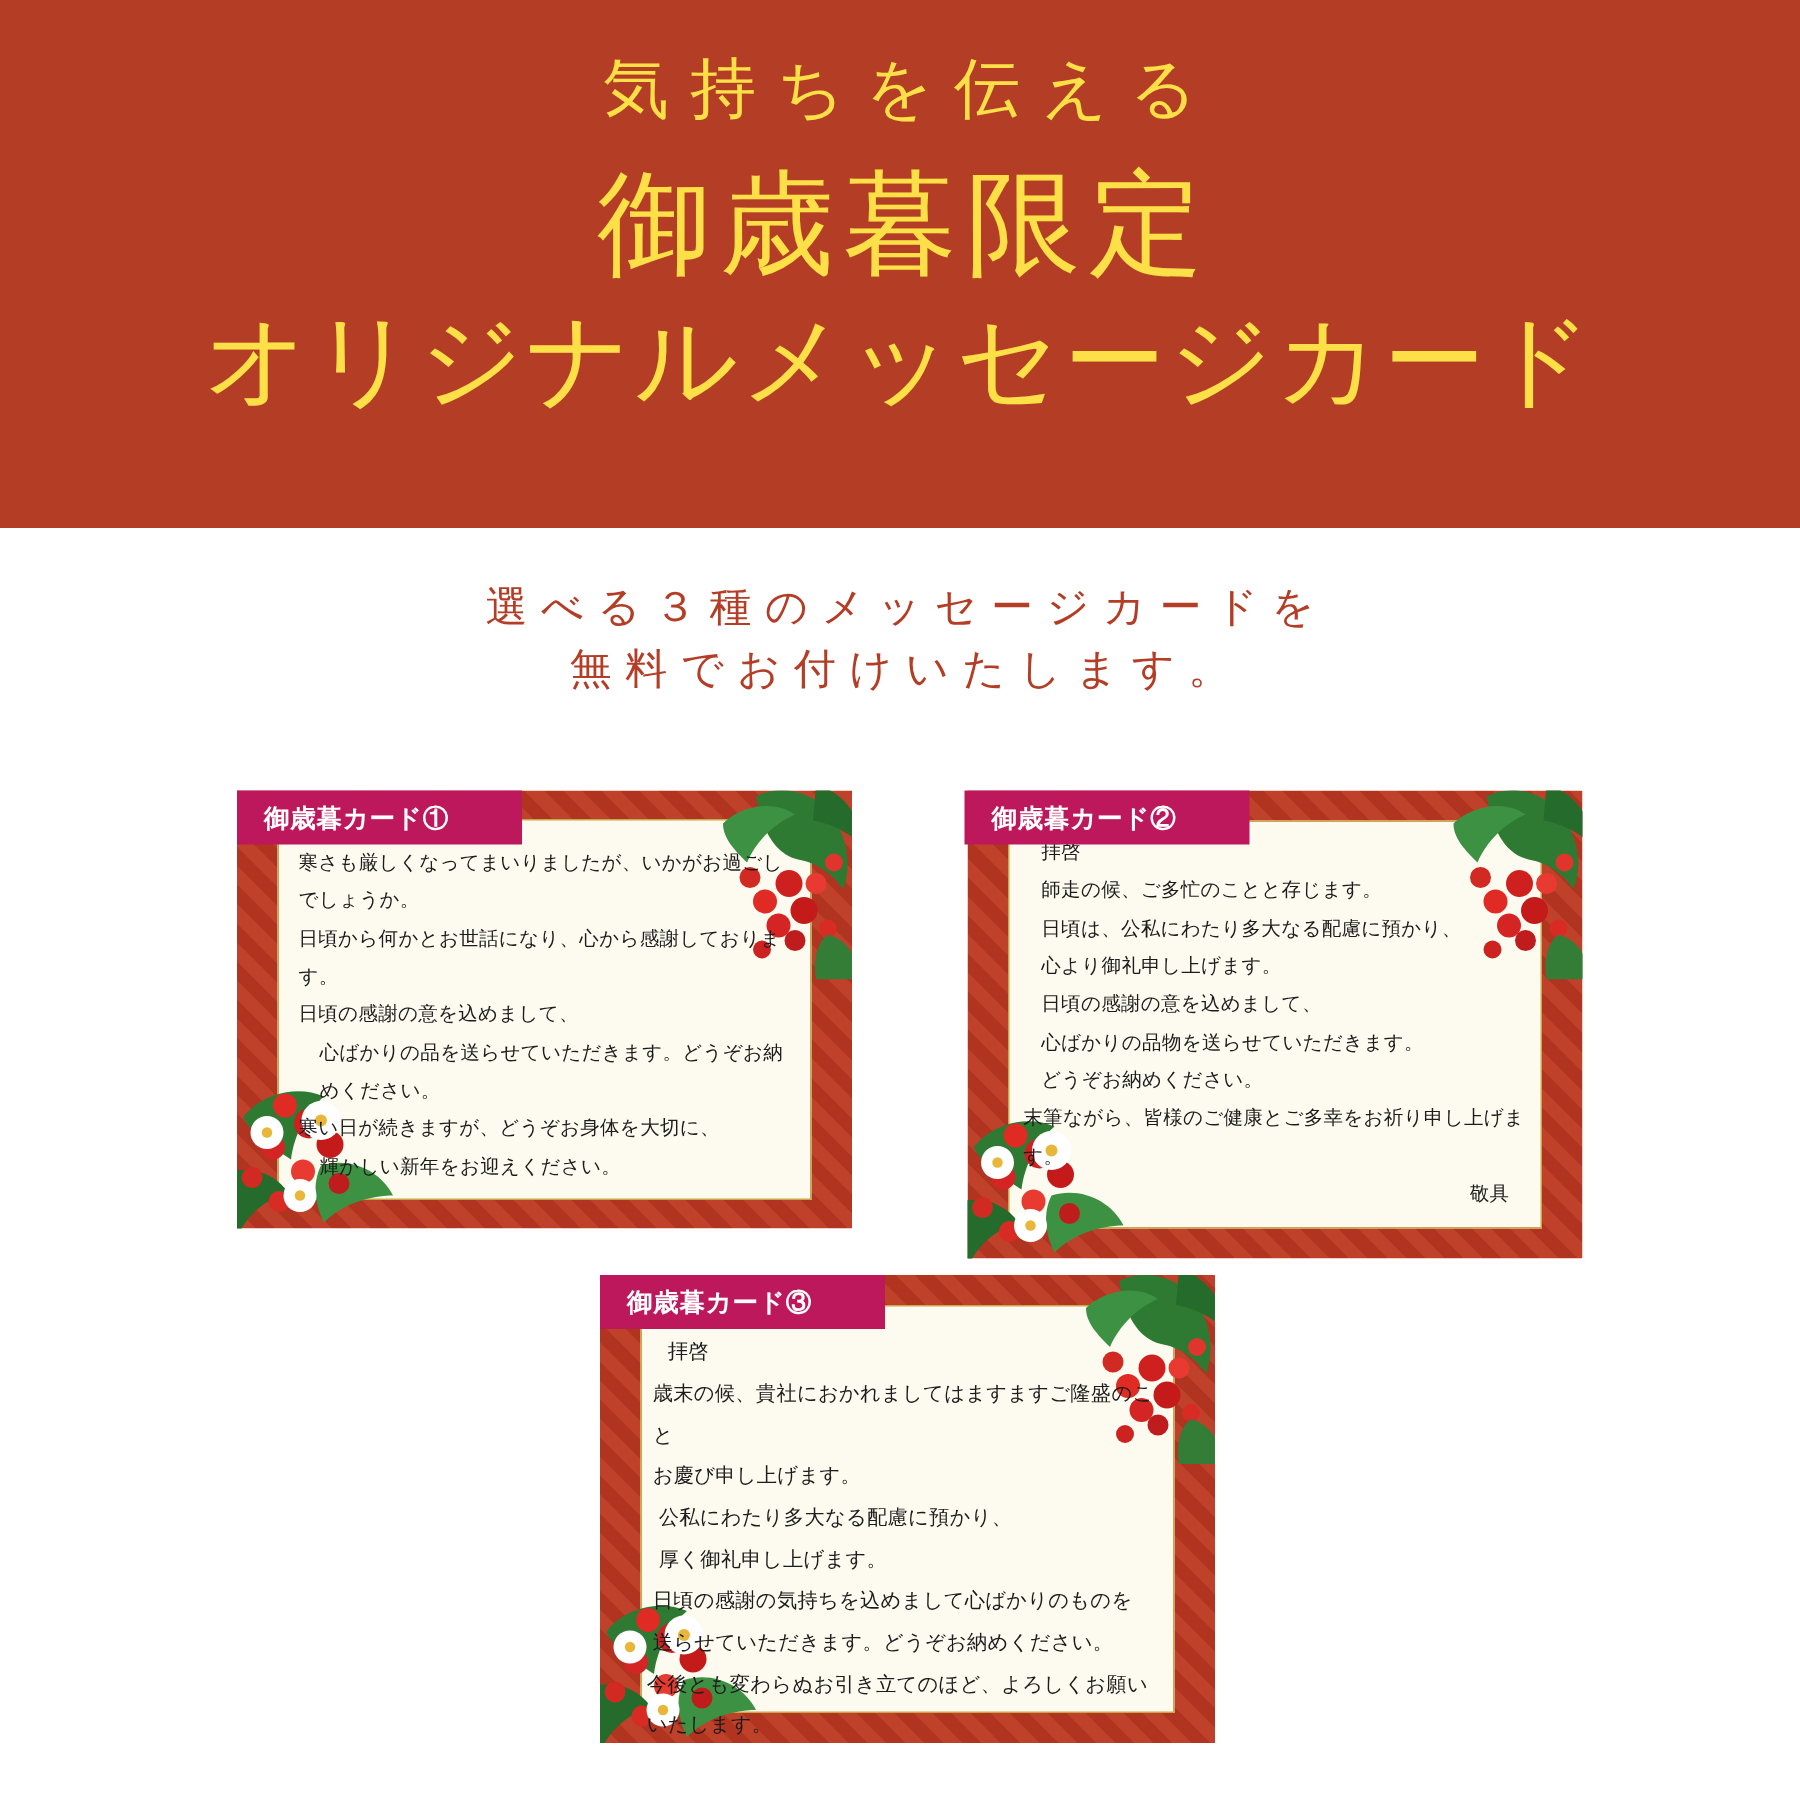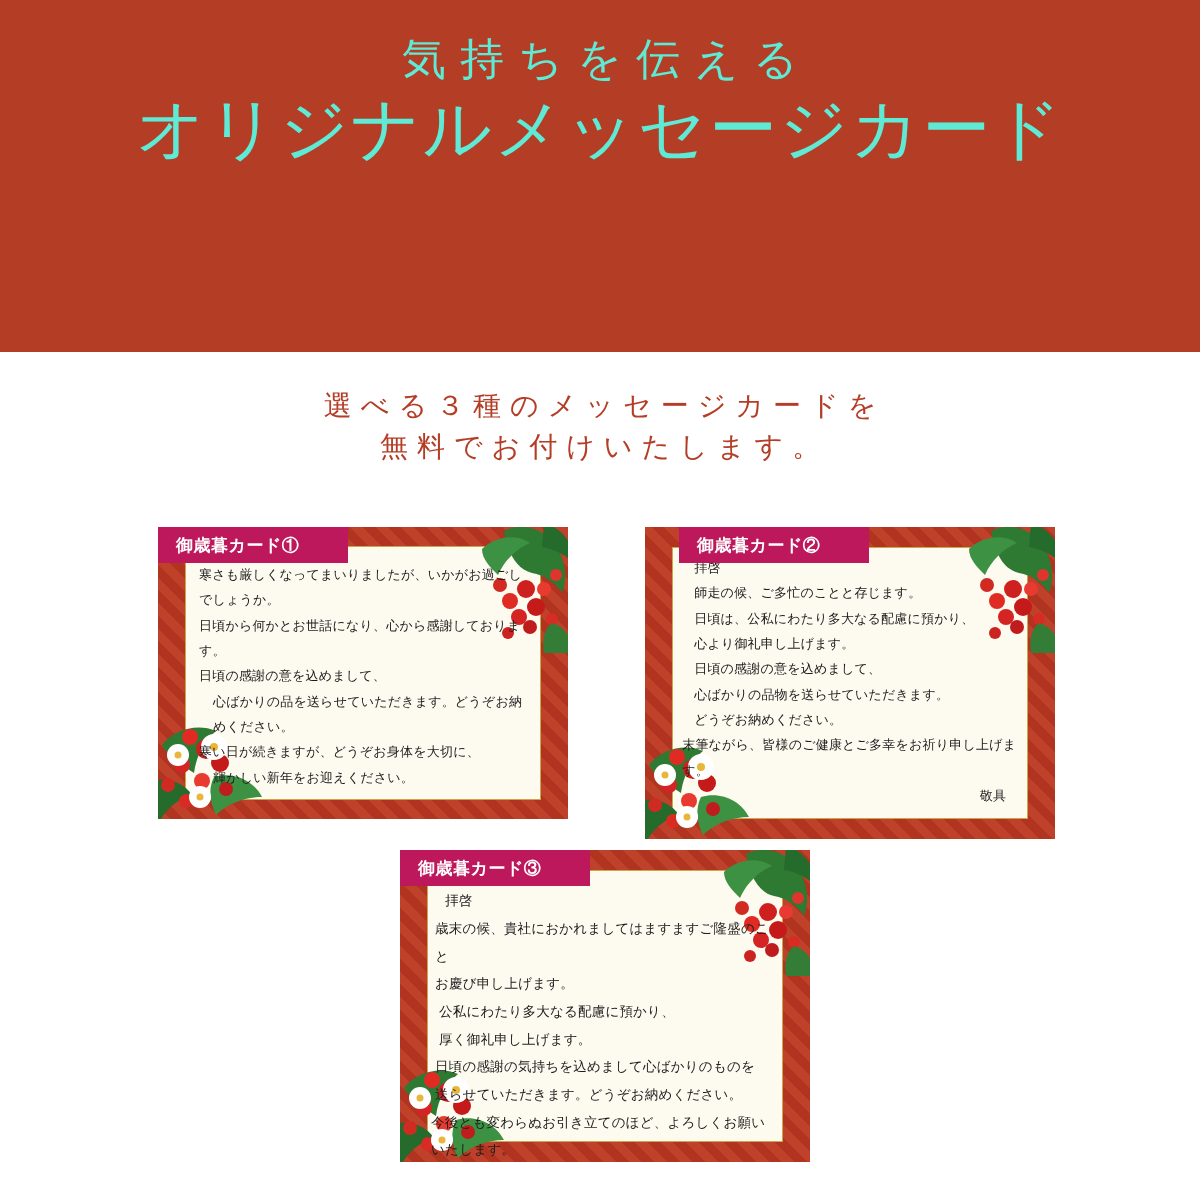--- a/index.html
+++ b/index.html
@@ -16,21 +16,21 @@
   }
 
   
   .hero {
     position: absolute;
     left: 0;
     top: 0;
     width: 1200px;
     height: 352px;
     background: #b43d26;
-    color: #5eead4;
+    color: #fde047;
     text-align: center;
     box-sizing: border-box;
     padding-top: 34px;
   }
   .hero-sub {
     font-size: 44px;
     letter-spacing: 14px;
     font-weight: normal;
     line-height: 1.2;
     padding-left: 14px;
@@ -128,30 +128,31 @@
     padding-left: 18px;
     box-sizing: border-box;
     z-index: 5;
   }
 
   
   #card1 { left: 158px; top: 527px; width: 410px; height: 292px; }
   #card1-label { left: 158px; top: 527px; width: 190px; height: 36px; }
 
   #card2 { left: 645px; top: 527px; width: 410px; height: 312px; }
-  #card2-label { left: 679px; top: 527px; width: 190px; height: 36px; }
+  #card2-label { left: 643px; top: 527px; width: 190px; height: 36px; }
 
   #card3 { left: 400px; top: 850px; width: 410px; height: 312px; }
   #card3-label { left: 400px; top: 850px; width: 190px; height: 36px; }
 </style>
 </head>
 <body>
 
 <div class="hero">
   <div class="hero-sub">気持ちを伝える</div>
+  <div class="hero-title-1">御歳暮限定</div>
   <div class="hero-title-2">オリジナルメッセージカード</div>
 </div>
 
 <div class="lead">
   <div class="lead-line">選べる３種のメッセージカードを</div>
   <div class="lead-line">無料でお付けいたします。</div>
 </div>
 
 <div class="card" id="card1">
   <div class="card-inner"></div>

